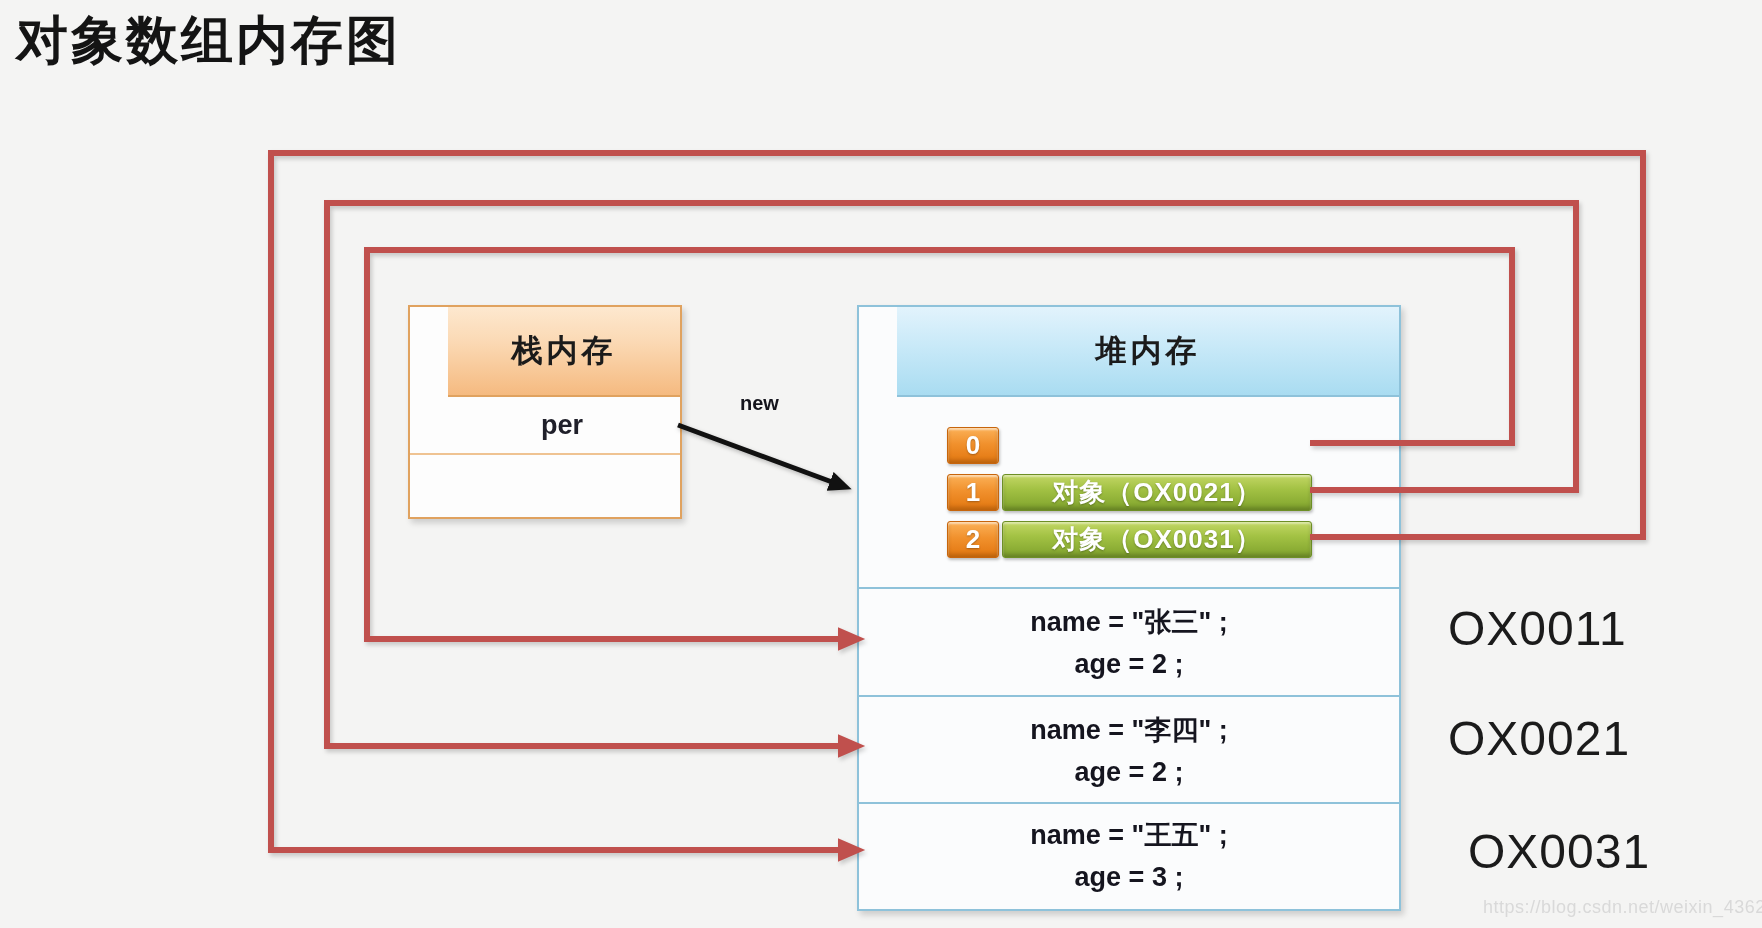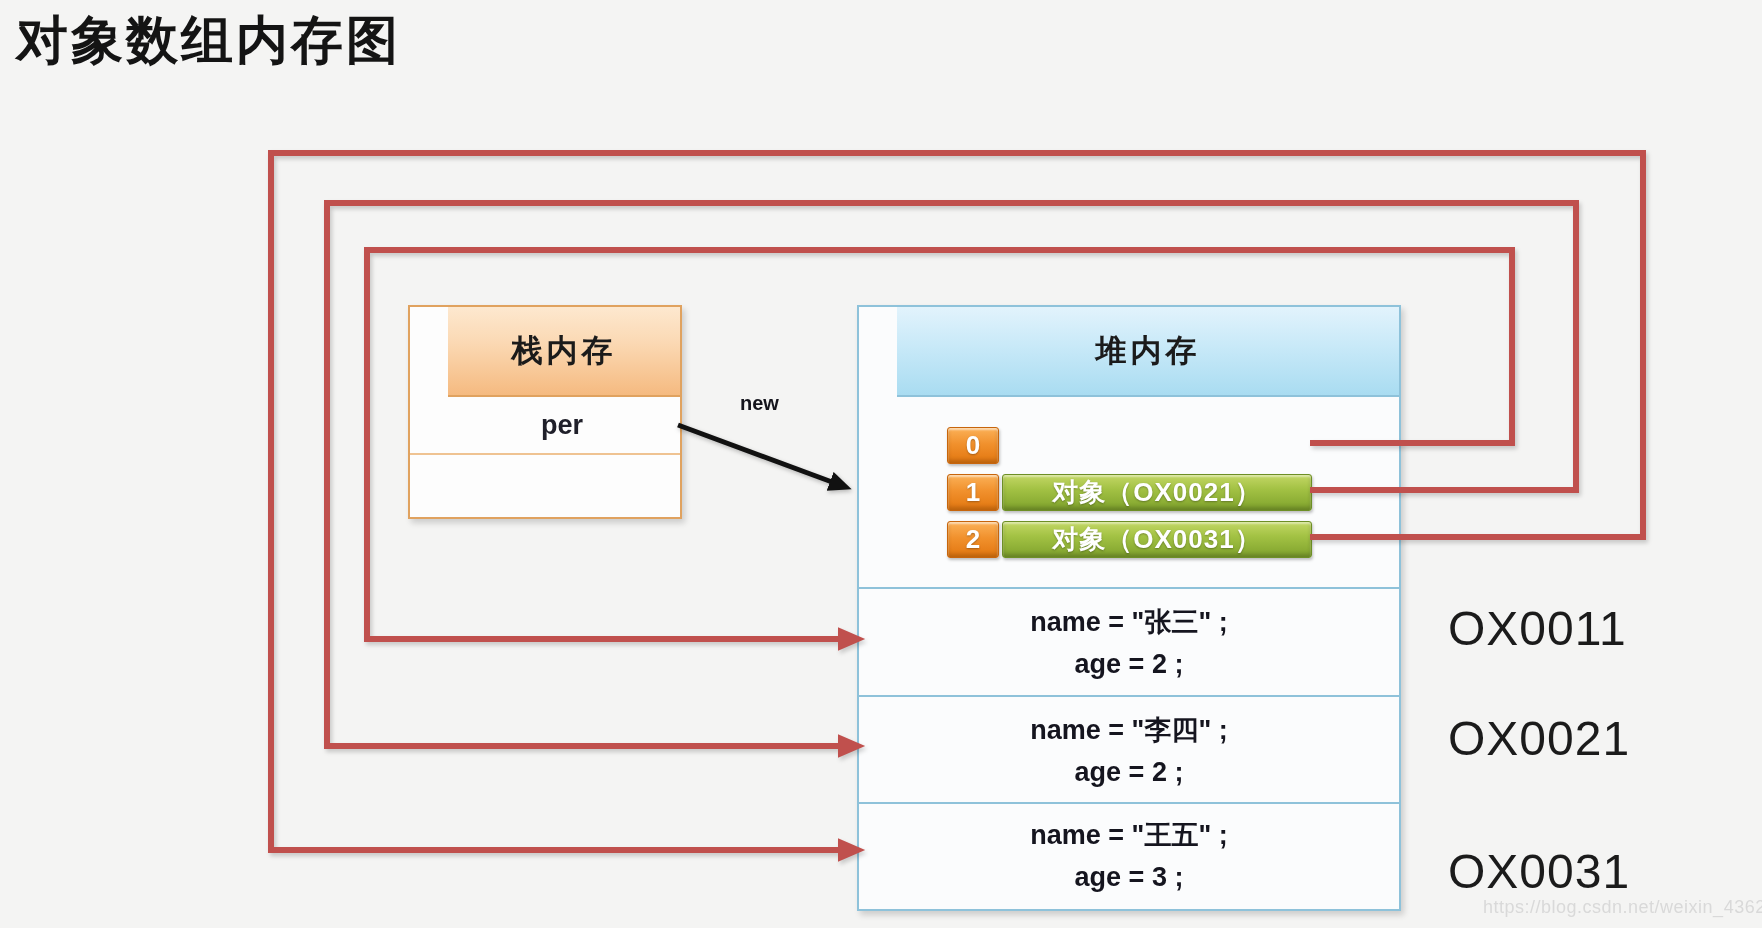--- a/index.html
+++ b/index.html
@@ -80,21 +80,21 @@
     position:absolute;left:740px;top:392px;
     font-size:20px;font-weight:bold;color:#14141c;
   }
   .addr{
     position:absolute;left:1448px;
     font-size:48px;font-weight:400;color:#1b1b1b;letter-spacing:1px;
   }
   .addr0{top:494px;}
   .addr1{top:601px;}
   .addr2{top:702px;margin-top:9px;}
-  .addr3{top:844px;}
+  .addr3{top:824px;margin-left:20px;}
   .watermark{
     position:absolute;left:1483px;top:897px;
     font-size:18px;color:#d9d9d9;letter-spacing:.5px;
   }
   
   svg.arrows{position:absolute;left:0;top:0;pointer-events:none;}
   .redline{filter:drop-shadow(2px 3px 2px rgba(0,0,0,.18));}
   .blackline{filter:drop-shadow(1px 2px 2px rgba(0,0,0,.25));}
 </style>
 </head>

